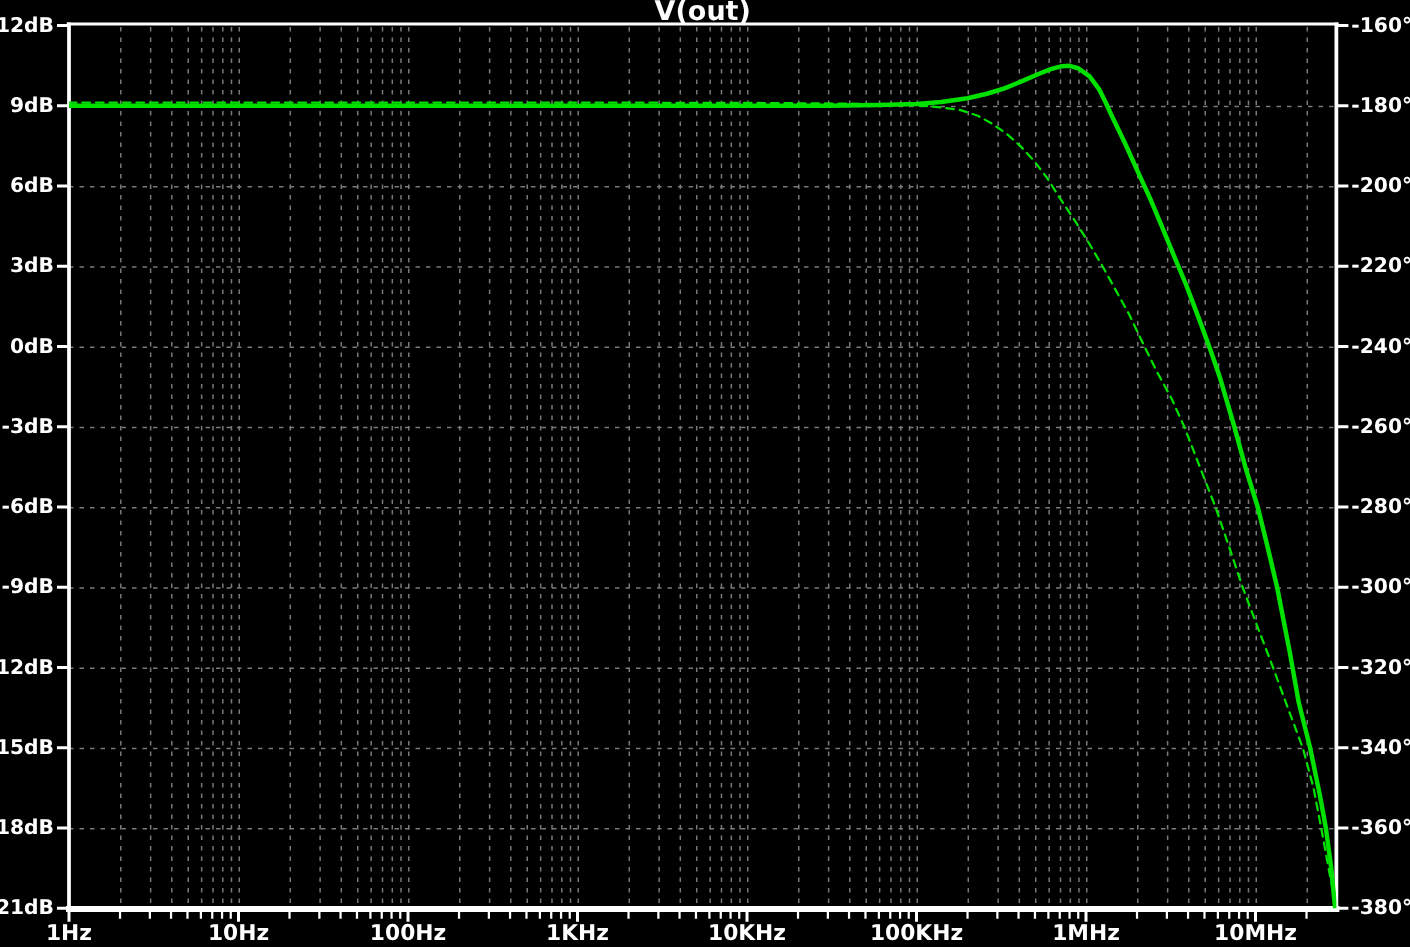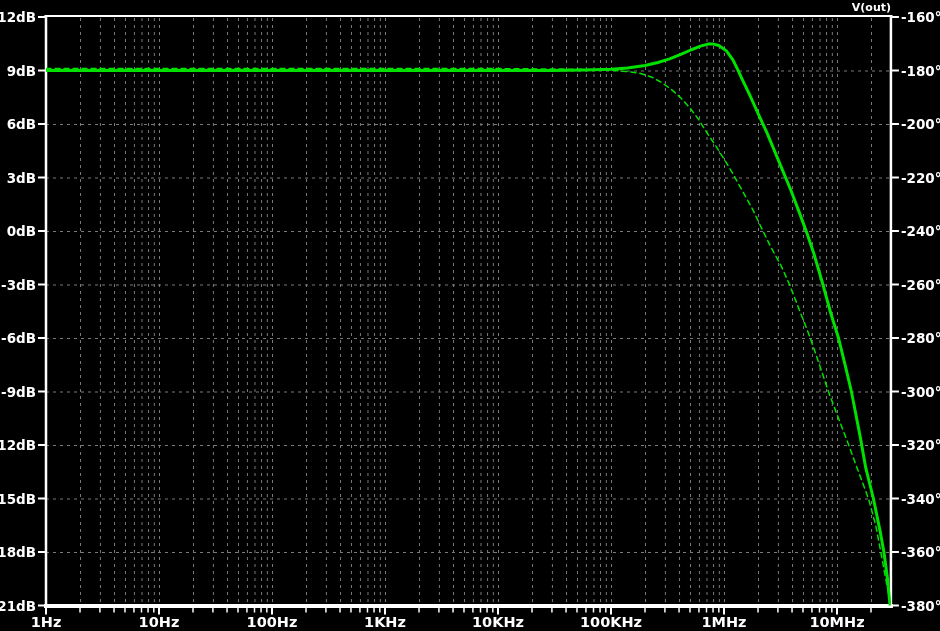--- a/index.html
+++ b/index.html
@@ -13,23 +13,23 @@
     height: 631px;
     background: #000000;
     overflow: hidden;
     font-family: "DejaVu Sans", "Liberation Sans", sans-serif;
   }
   #plot-title {
     position: absolute;
     left: 46px;
     top: 0px;
     width: 845px;
-    text-align: right;
+    text-align: center;
     color: #ffffff;
-    font-size: 11px;
+    font-size: 18px;
     font-weight: bold;
     line-height: 16px;
     letter-spacing: 0px;
   }
   svg {
     position: absolute;
     left: 0;
     top: 0;
   }
   svg text {

